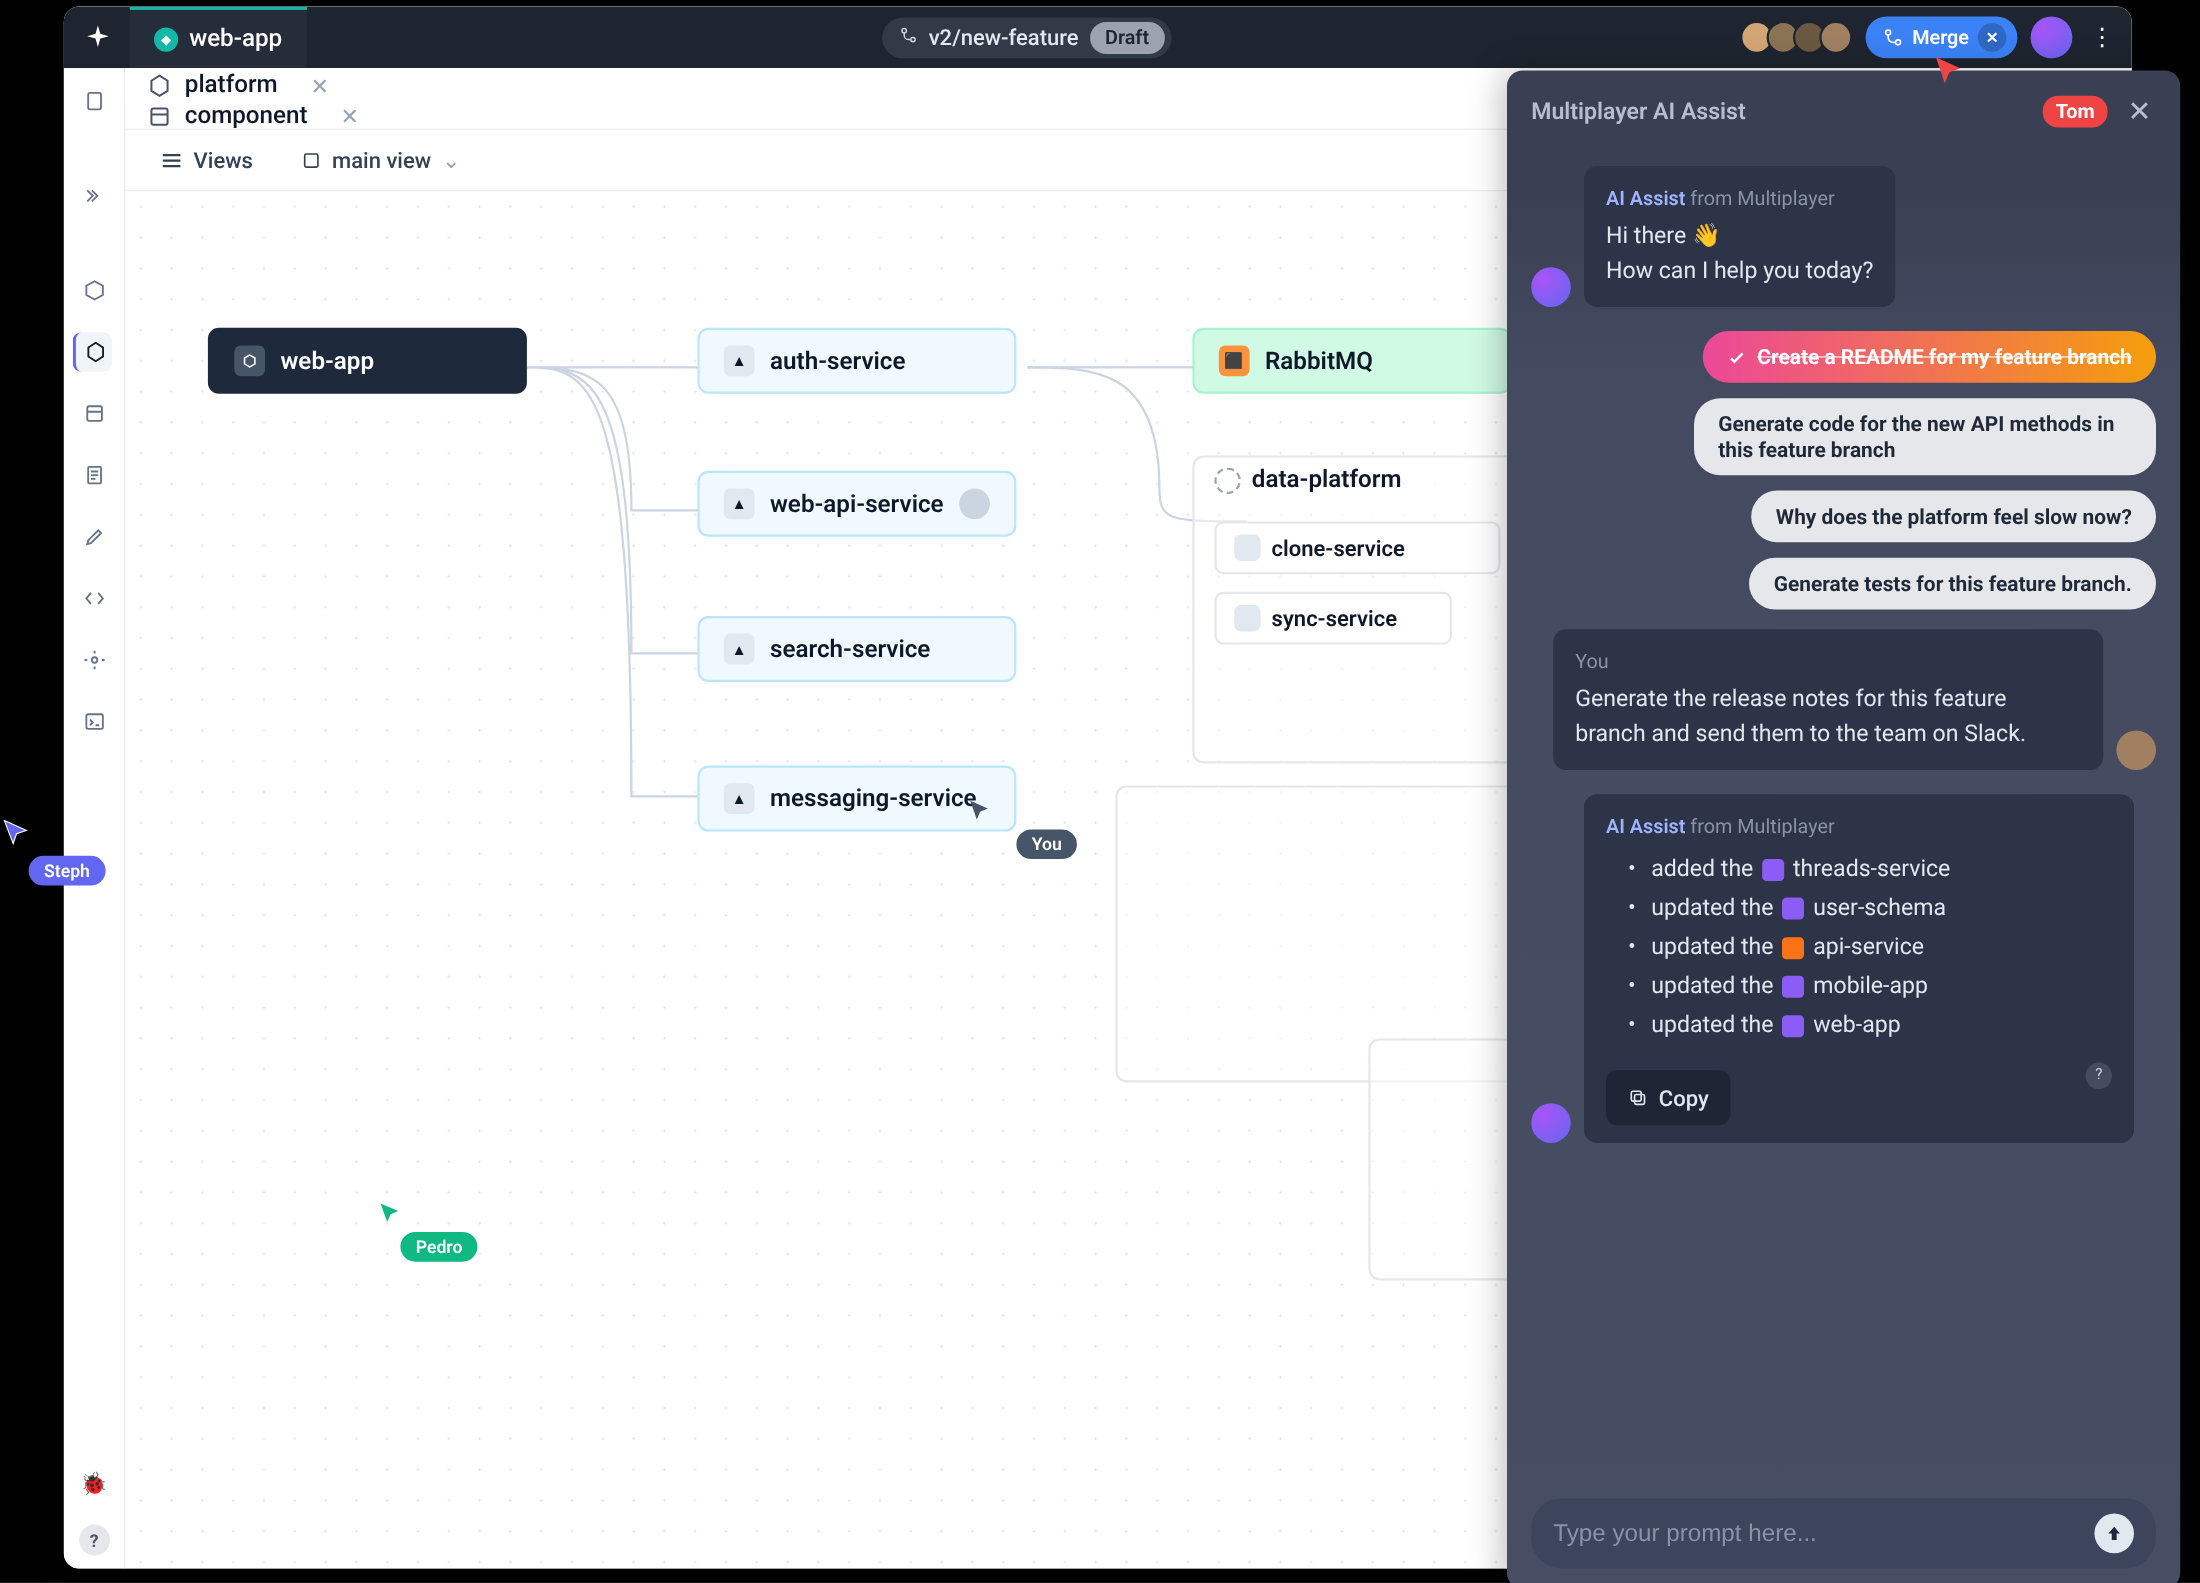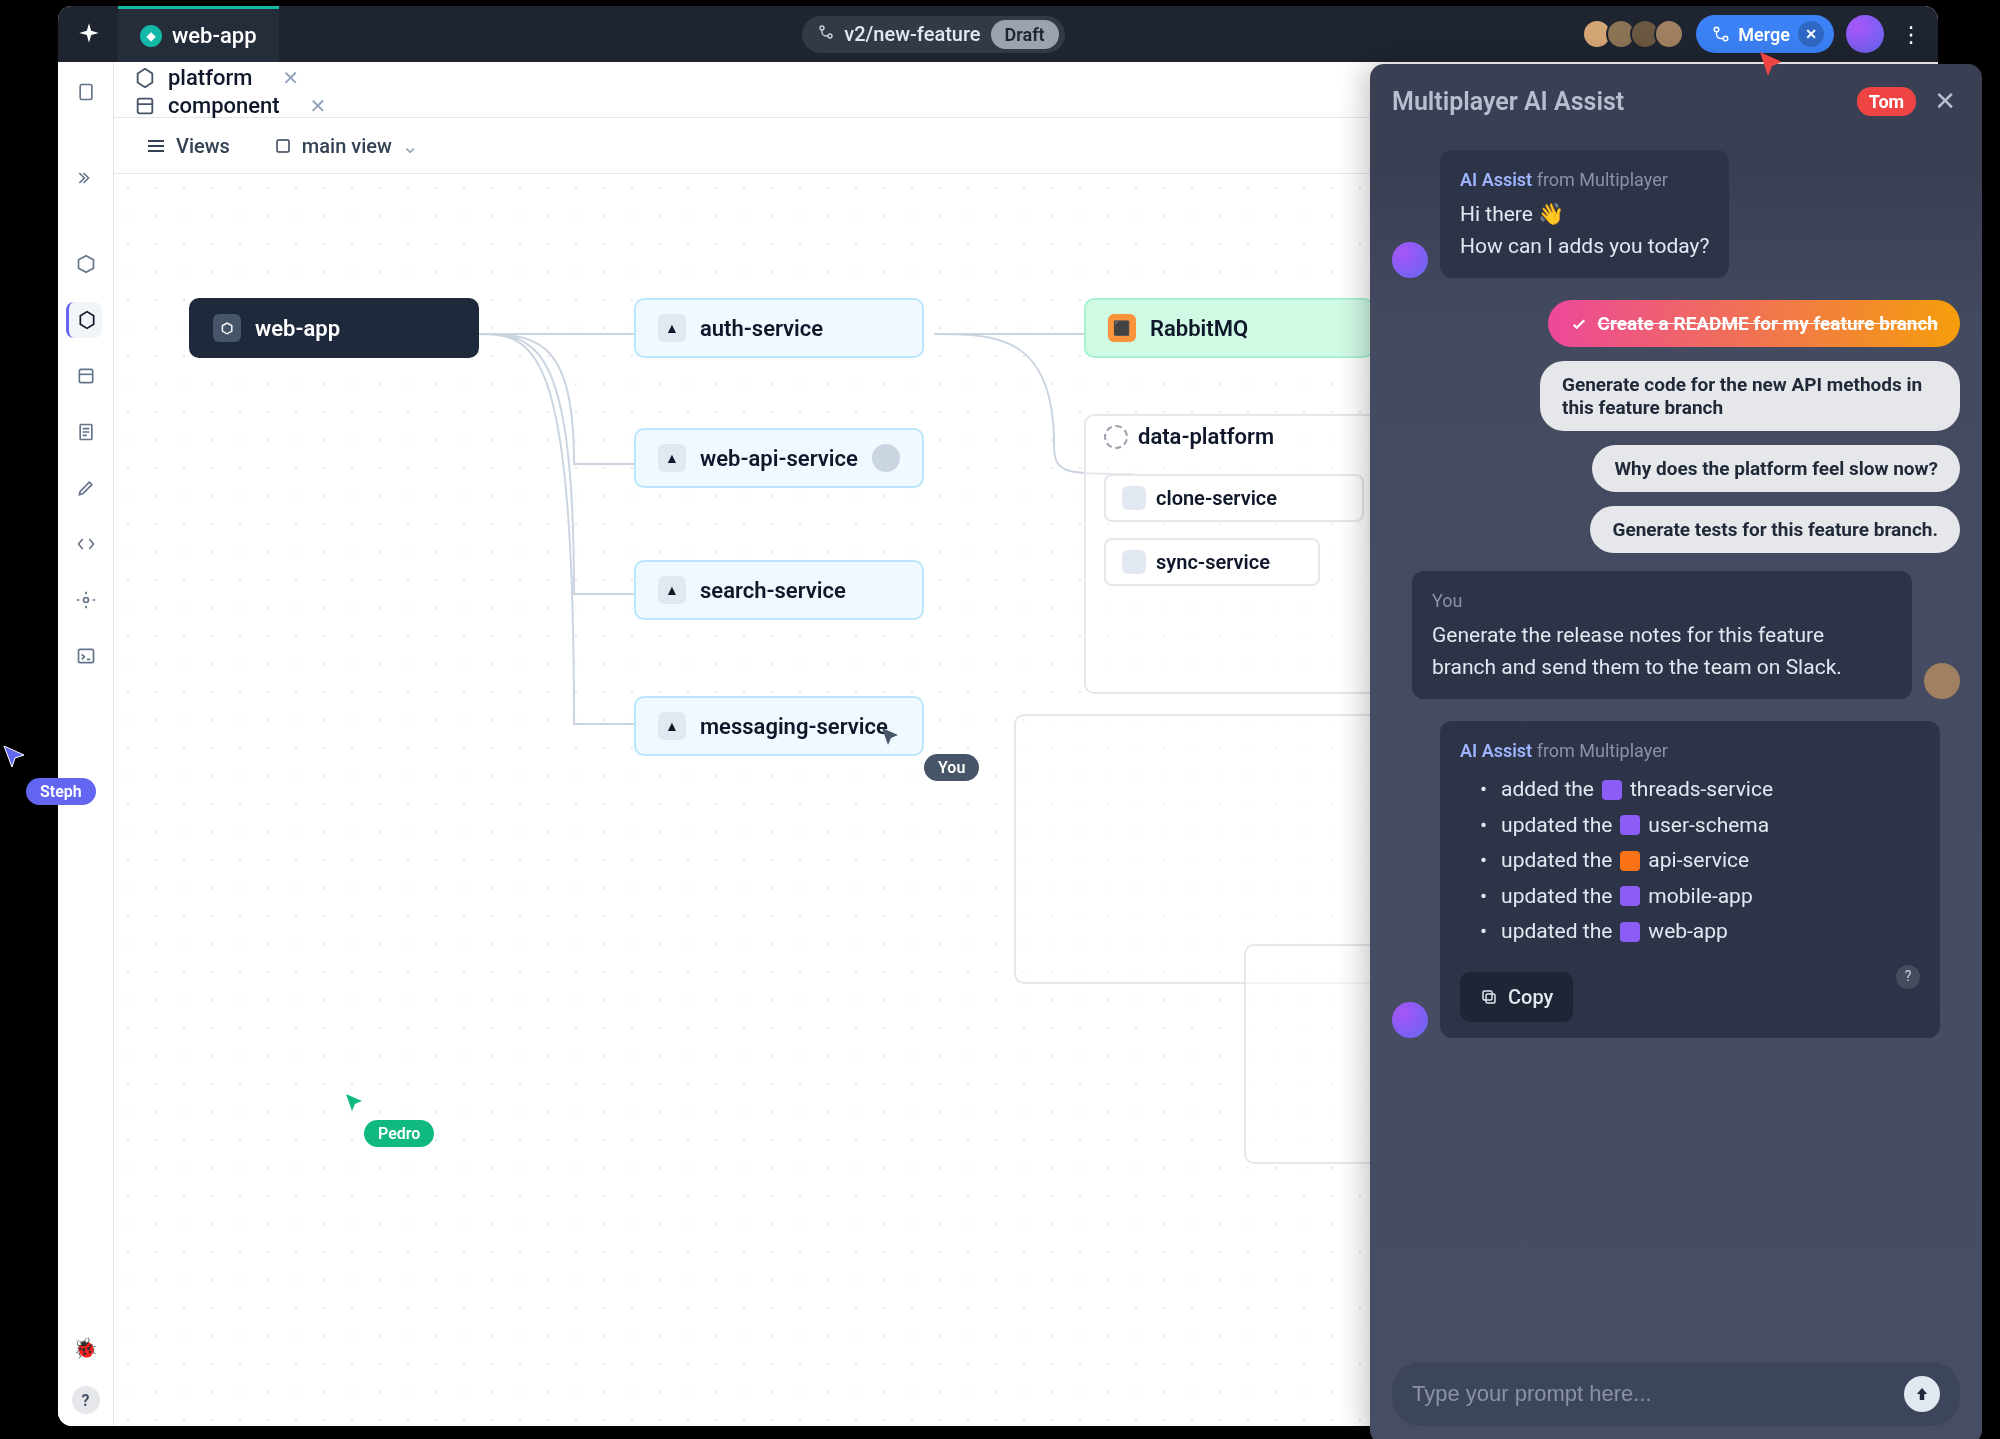--- a/index.html
+++ b/index.html
@@ -57,21 +57,21 @@
 .group-title .gt-icon { width: 24px; height: 24px; border: 2px dashed #9ca3af; border-radius: 50%; }
 .sub-node { position: absolute; border: 2px solid #e5e7eb; border-radius: 8px; background: #fff; padding: 10px 16px; display: flex; align-items: center; gap: 10px; font-size: 20px; font-weight: 600; color: #0f172a; cursor: pointer; }
 .sub-node .sn-icon { width: 24px; height: 24px; border-radius: 6px; background: #e2e8f0; }
 .cursor-tag { position: absolute; font-size: 16px; font-weight: 600; color: #fff; border-radius: 14px; padding: 4px 14px; }
 .cursor-tag.steph { background: #6366f1; }
 .cursor-tag.pedro { background: #10b981; }
 .cursor-tag.you { background: #475569; }
 
 .ai-panel { position: absolute; right: -6px; top: 56px; width: 612px; height: 1380px; background: linear-gradient(180deg, #3a3f54 0%, #3a3f54 8%, #444a5f 20%, #474d62 100%); border-radius: 14px; box-shadow: -4px 0 30px rgba(0,0,0,.25); display: flex; flex-direction: column; padding: 18px 22px; }
 .ai-header { display: flex; align-items: center; gap: 14px; }
-.ai-title { color: #b8bed0; font-size: 25px; font-weight: 600; flex: 1; }
+.ai-title { color: #b8bed0; font-size: 21px; font-weight: 600; flex: 1; }
 .tom-badge { background: #ef4444; color: #fff; font-size: 18px; font-weight: 700; padding: 4px 12px; border-radius: 14px; }
 .ai-close { color: #b8bed0; font-size: 26px; cursor: pointer; padding: 4px; }
 .ai-scroll { flex: 1; overflow-y: auto; padding-top: 30px; }
 .msg-row { display: flex; gap: 12px; margin-bottom: 22px; }
 .msg-row.right { justify-content: flex-end; }
 .msg-avatar { width: 36px; height: 36px; border-radius: 50%; background: radial-gradient(circle at 30% 30%, #a855f7, #6366f1); align-self: flex-end; flex-shrink: 0; }
 .msg-avatar.user { background: #cbd5e1; }
 .msg-bubble { border-radius: 12px; padding: 16px 20px; max-width: 500px; font-size: 21px; line-height: 1.5; }
 .msg-bubble.ai { background: #2d3448; color: #e2e8f0; }
 .msg-bubble.user { background: #2d3448; color: #e2e8f0; }
@@ -371,21 +371,21 @@
     <span class="ai-close">✕</span>
   </div>
 
   <div class="ai-scroll">
 
     <div class="msg-row">
       <div class="msg-avatar"></div>
       <div class="msg-bubble ai">
         <div class="sender"><span class="name">AI Assist</span> <span class="from">from Multiplayer</span></div>
         <div>Hi there 👋</div>
-        <div>How can I adds you today?</div>
+        <div>How can I help you today?</div>
       </div>
     </div>
 
     <div class="suggest-row">
       <div class="suggest-pill gradient">
         <svg width="18" height="18" viewBox="0 0 24 24" fill="none" stroke="#fff" stroke-width="3">
             <path d="M5 13l4 4L19 7"></path>
           </svg>
         <span class="strike">Create a README for my feature branch</span>
       </div>

